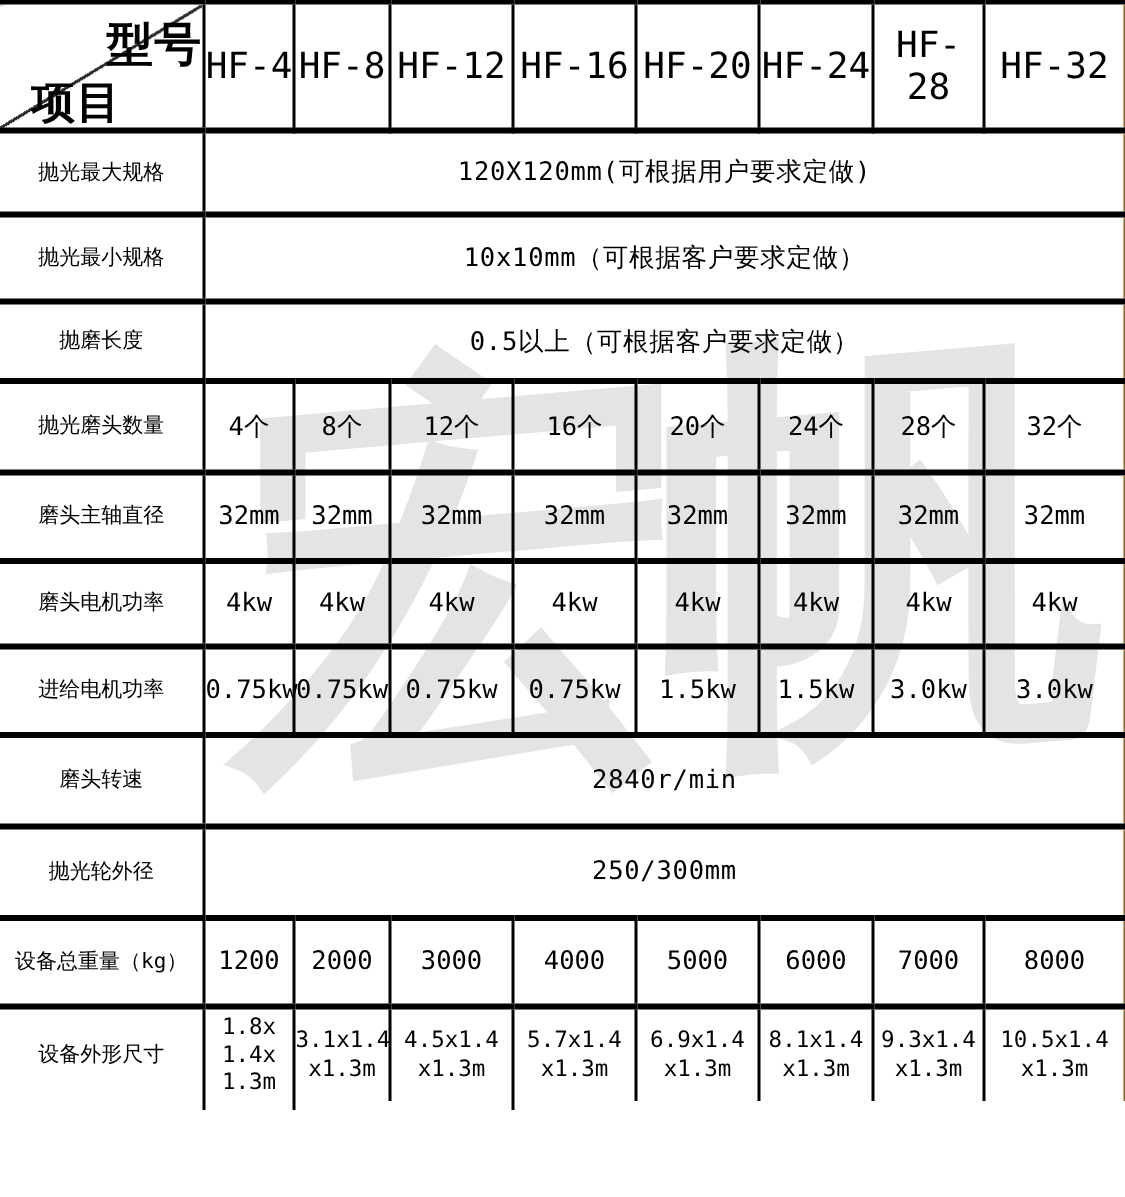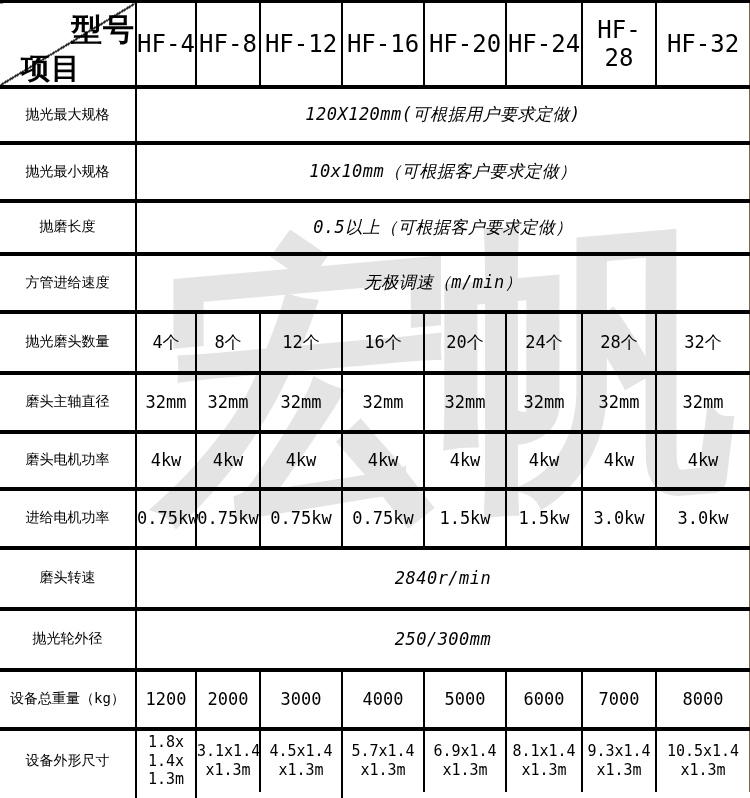--- a/index.html
+++ b/index.html
@@ -37,21 +37,21 @@
     background:
       linear-gradient(to bottom right,
         transparent calc(50% - 1px), #2a2a2a calc(50% - 1px),
         #2a2a2a calc(50% + 1px), transparent calc(50% + 1px));
   }
   .corner-top{position:absolute;top:6px;right:0;font-size:31px;font-weight:700;letter-spacing:1px;}
   .corner-bottom{position:absolute;top:46px;left:6px;font-size:29px;font-weight:700;letter-spacing:1px;margin-left:15px;}
 
   td.model{font-size:24px;}
   td.rlabel{font-size:14px;white-space:nowrap;}
-  td.spanv{font-size:17px;letter-spacing:0.5px;font-style:italic;}
+  td.spanv{font-size:17px;letter-spacing:0.5px;}
   td.dim{font-size:15px;white-space:pre-line;line-height:1.25;}
 
   
   tr.stub td{border:none;height:6px;}
   tr.stub td.stub-line{border-left:2px solid #000;}
 </style>
 </head>
 <body>
 
 <div class="stage">
@@ -95,24 +95,20 @@
     <tr style="height:58px">
       <td class="rlabel">抛光最小规格</td>
       <td class="spanv" colspan="8">10x10mm（可根据客户要求定做）</td>
     </tr>
 
     <tr style="height:53px">
       <td class="rlabel">抛磨长度</td>
       <td class="spanv" colspan="8">0.5以上（可根据客户要求定做）</td>
     </tr>
 
-    <tr style="height:58px">
-      <td class="rlabel">方管进给速度</td>
-      <td class="spanv" colspan="8">无极调速（m/min）</td>
-    </tr>
 
     <tr style="height:61px">
       <td class="rlabel">抛光磨头数量</td>
       <td>4个</td>
       <td>8个</td>
       <td>12个</td>
       <td>16个</td>
       <td>20个</td>
       <td>24个</td>
       <td>28个</td>

